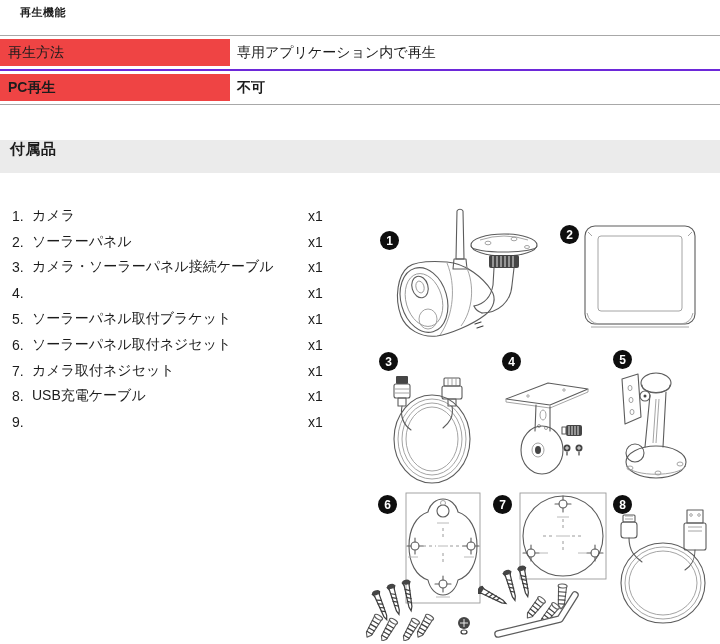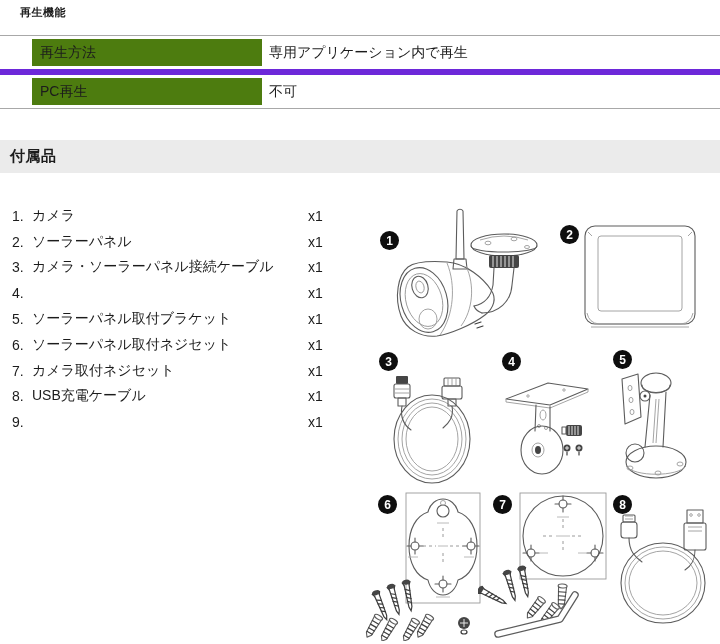--- a/index.html
+++ b/index.html
@@ -13,30 +13,30 @@
     position:absolute;top:5px;left:20px;
     font-weight:bold;font-size:11px;letter-spacing:.5px;
   }
   
   .spec-table{
     position:absolute;top:35px;left:0;width:720px;
     border-top:1px solid #a8a8a8;border-bottom:1px solid #a8a8a8;
     box-sizing:border-box;
   }
   .spec-row{display:flex;padding:3px 0;}
-  .spec-row + .spec-row{border-top:6px solid #6d28d9;}
+  .spec-row + .spec-row{border-top:2px solid #6d28d9;font-weight:bold;}
   .spec-label{
-    width:230px;box-sizing:border-box;background:#4d7c0f;
-    padding:0 10px 0 8px;height:27px;display:flex;align-items:center;flex:none;margin-left:32px;
+    width:230px;box-sizing:border-box;background:#ef4444;
+    padding:0 10px 0 8px;height:27px;display:flex;align-items:center;flex:none;
   }
   .spec-value{flex:1;padding:0 0 0 7px;height:27px;display:flex;align-items:center;text-align:right;}
   
   .acc-header{
     position:absolute;top:140px;left:0;width:720px;height:33px;
-    background:#ebebeb;display:flex;align-items:center;box-sizing:border-box;
+    background:#ebebeb;display:flex;box-sizing:border-box;
     padding-left:10px;font-weight:bold;font-size:15px;letter-spacing:.5px;
   }
   
   .acc-list{position:absolute;top:203px;left:12px;width:330px;list-style:none;margin:0;padding:0;}
   .acc-item{height:25.8px;display:flex;align-items:center;position:relative;}
   .acc-item .num{width:20px;flex:none;}
   .acc-item .qty{position:absolute;left:296px;top:0;height:100%;display:flex;align-items:center;}
   
   .illus{position:absolute;left:360px;top:195px;width:360px;height:449px;}
   .fig{position:absolute;}

